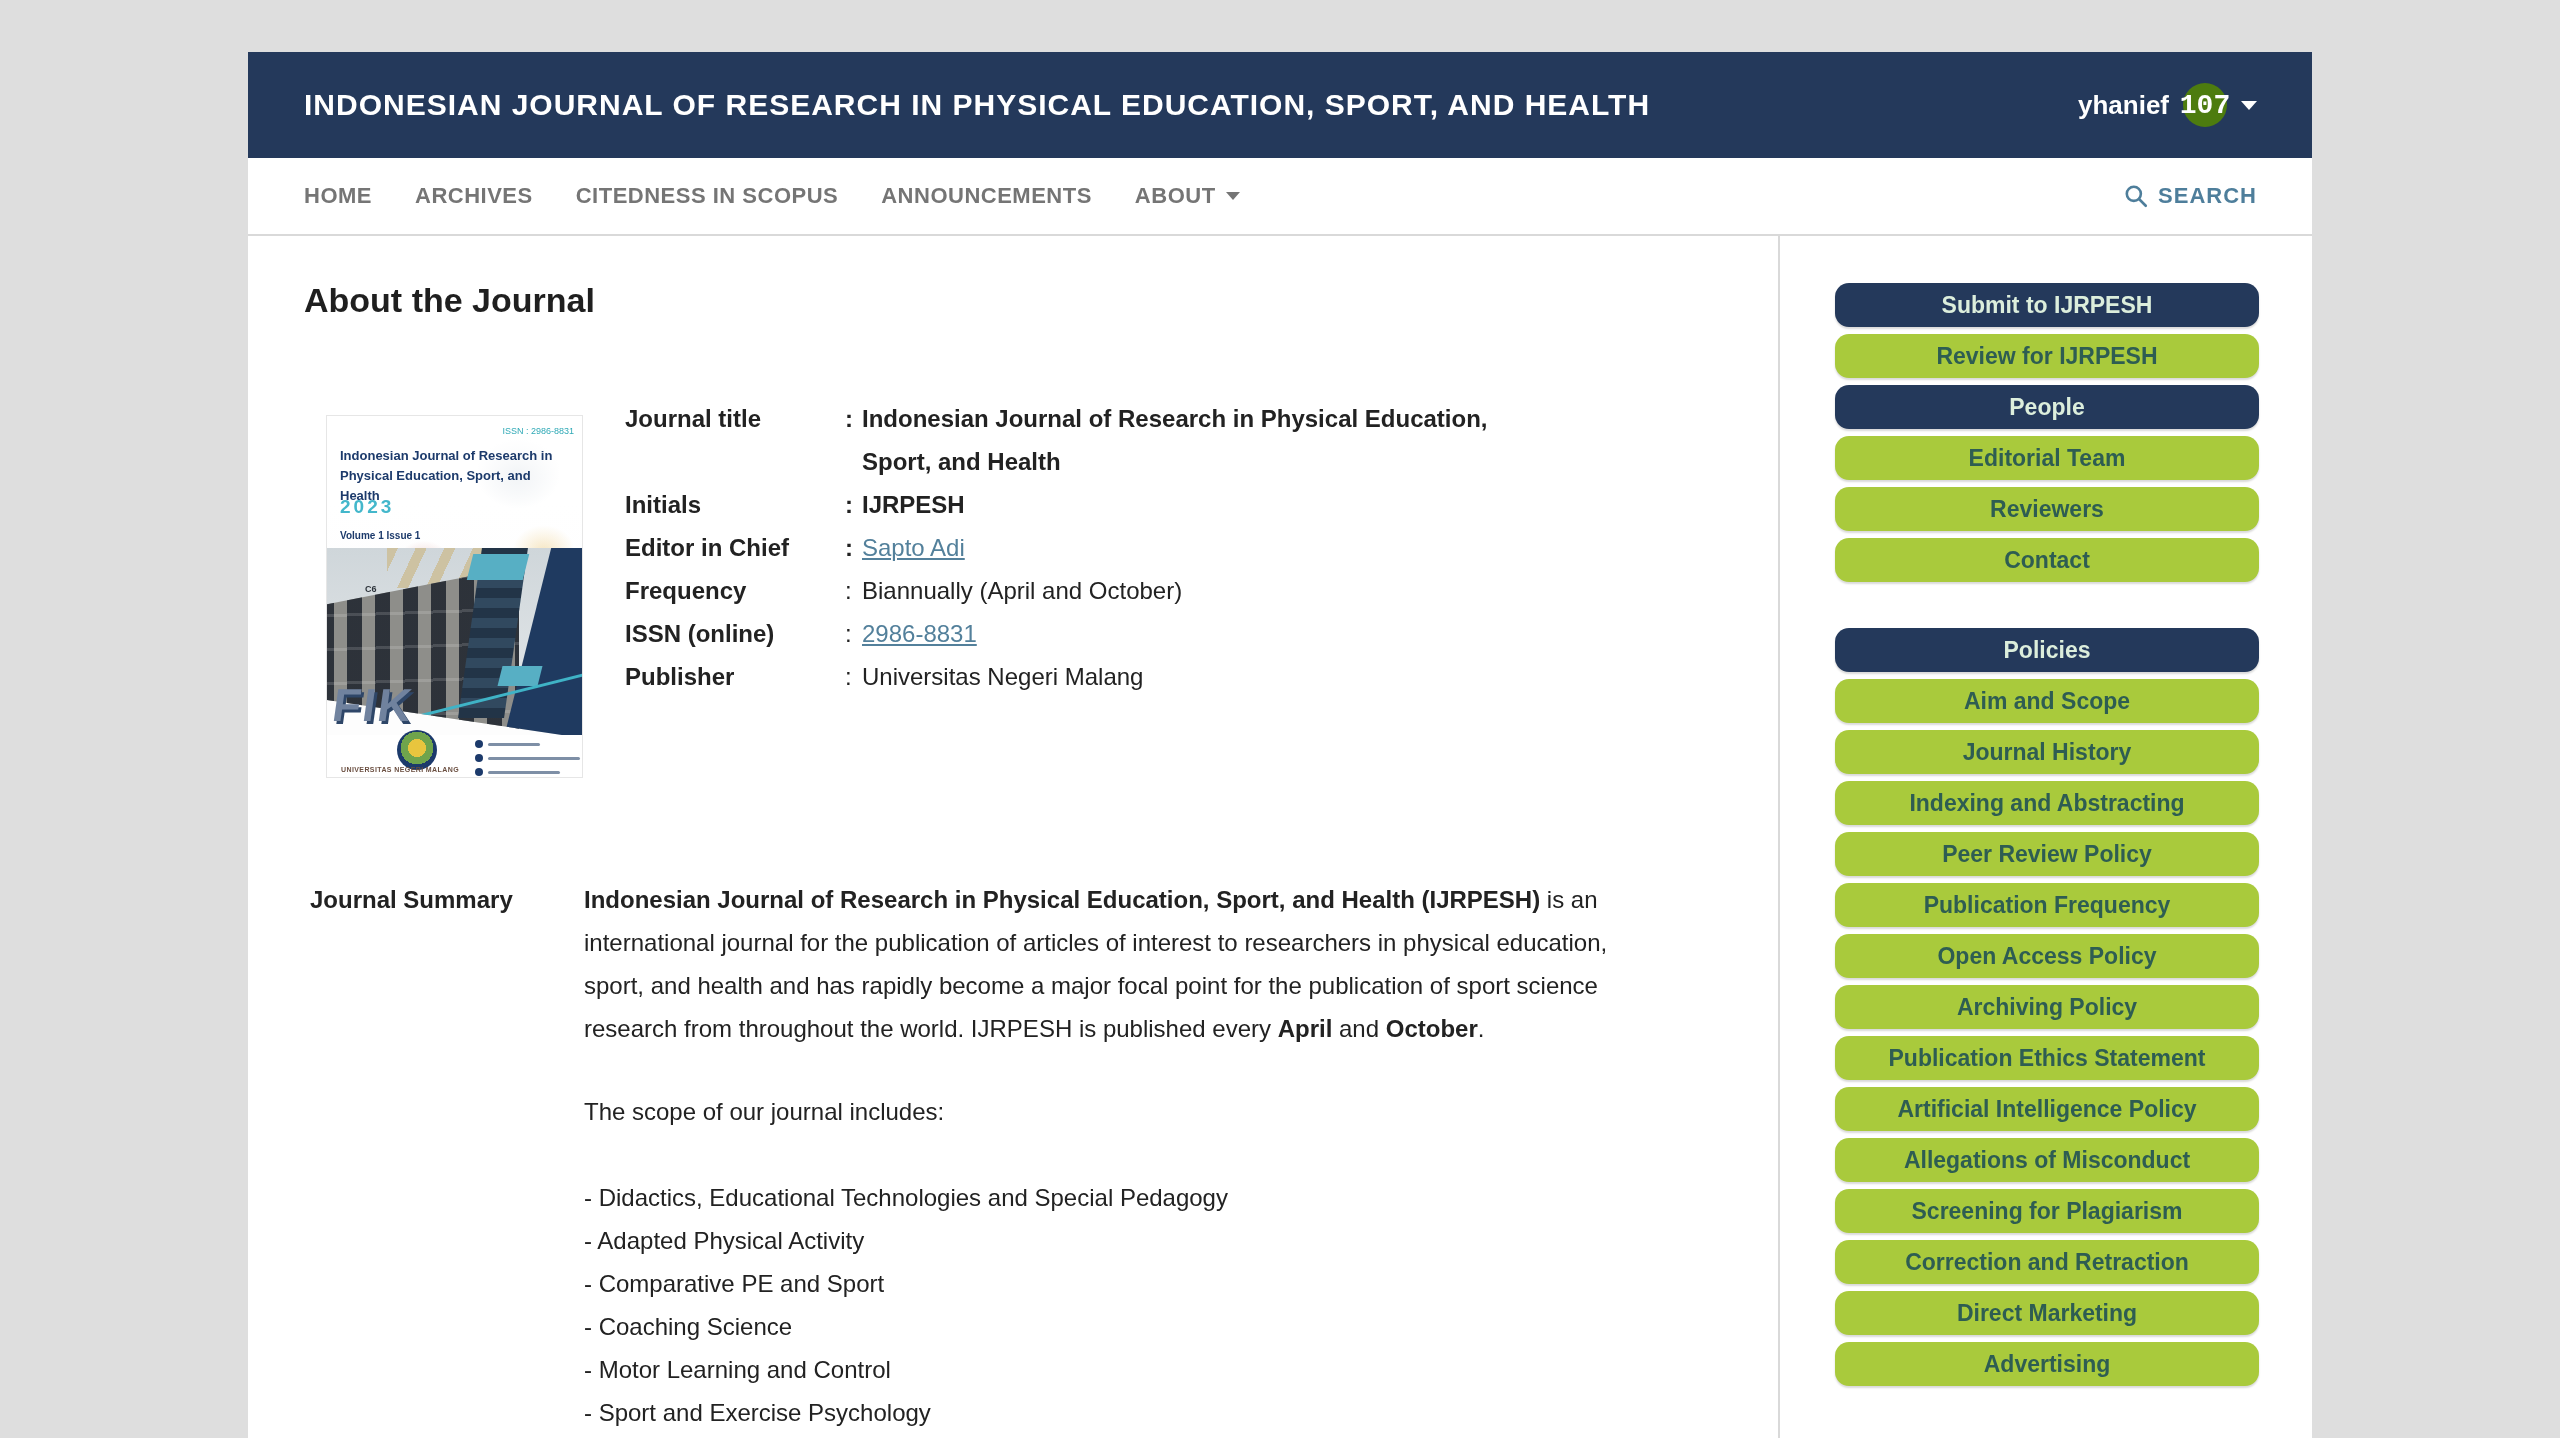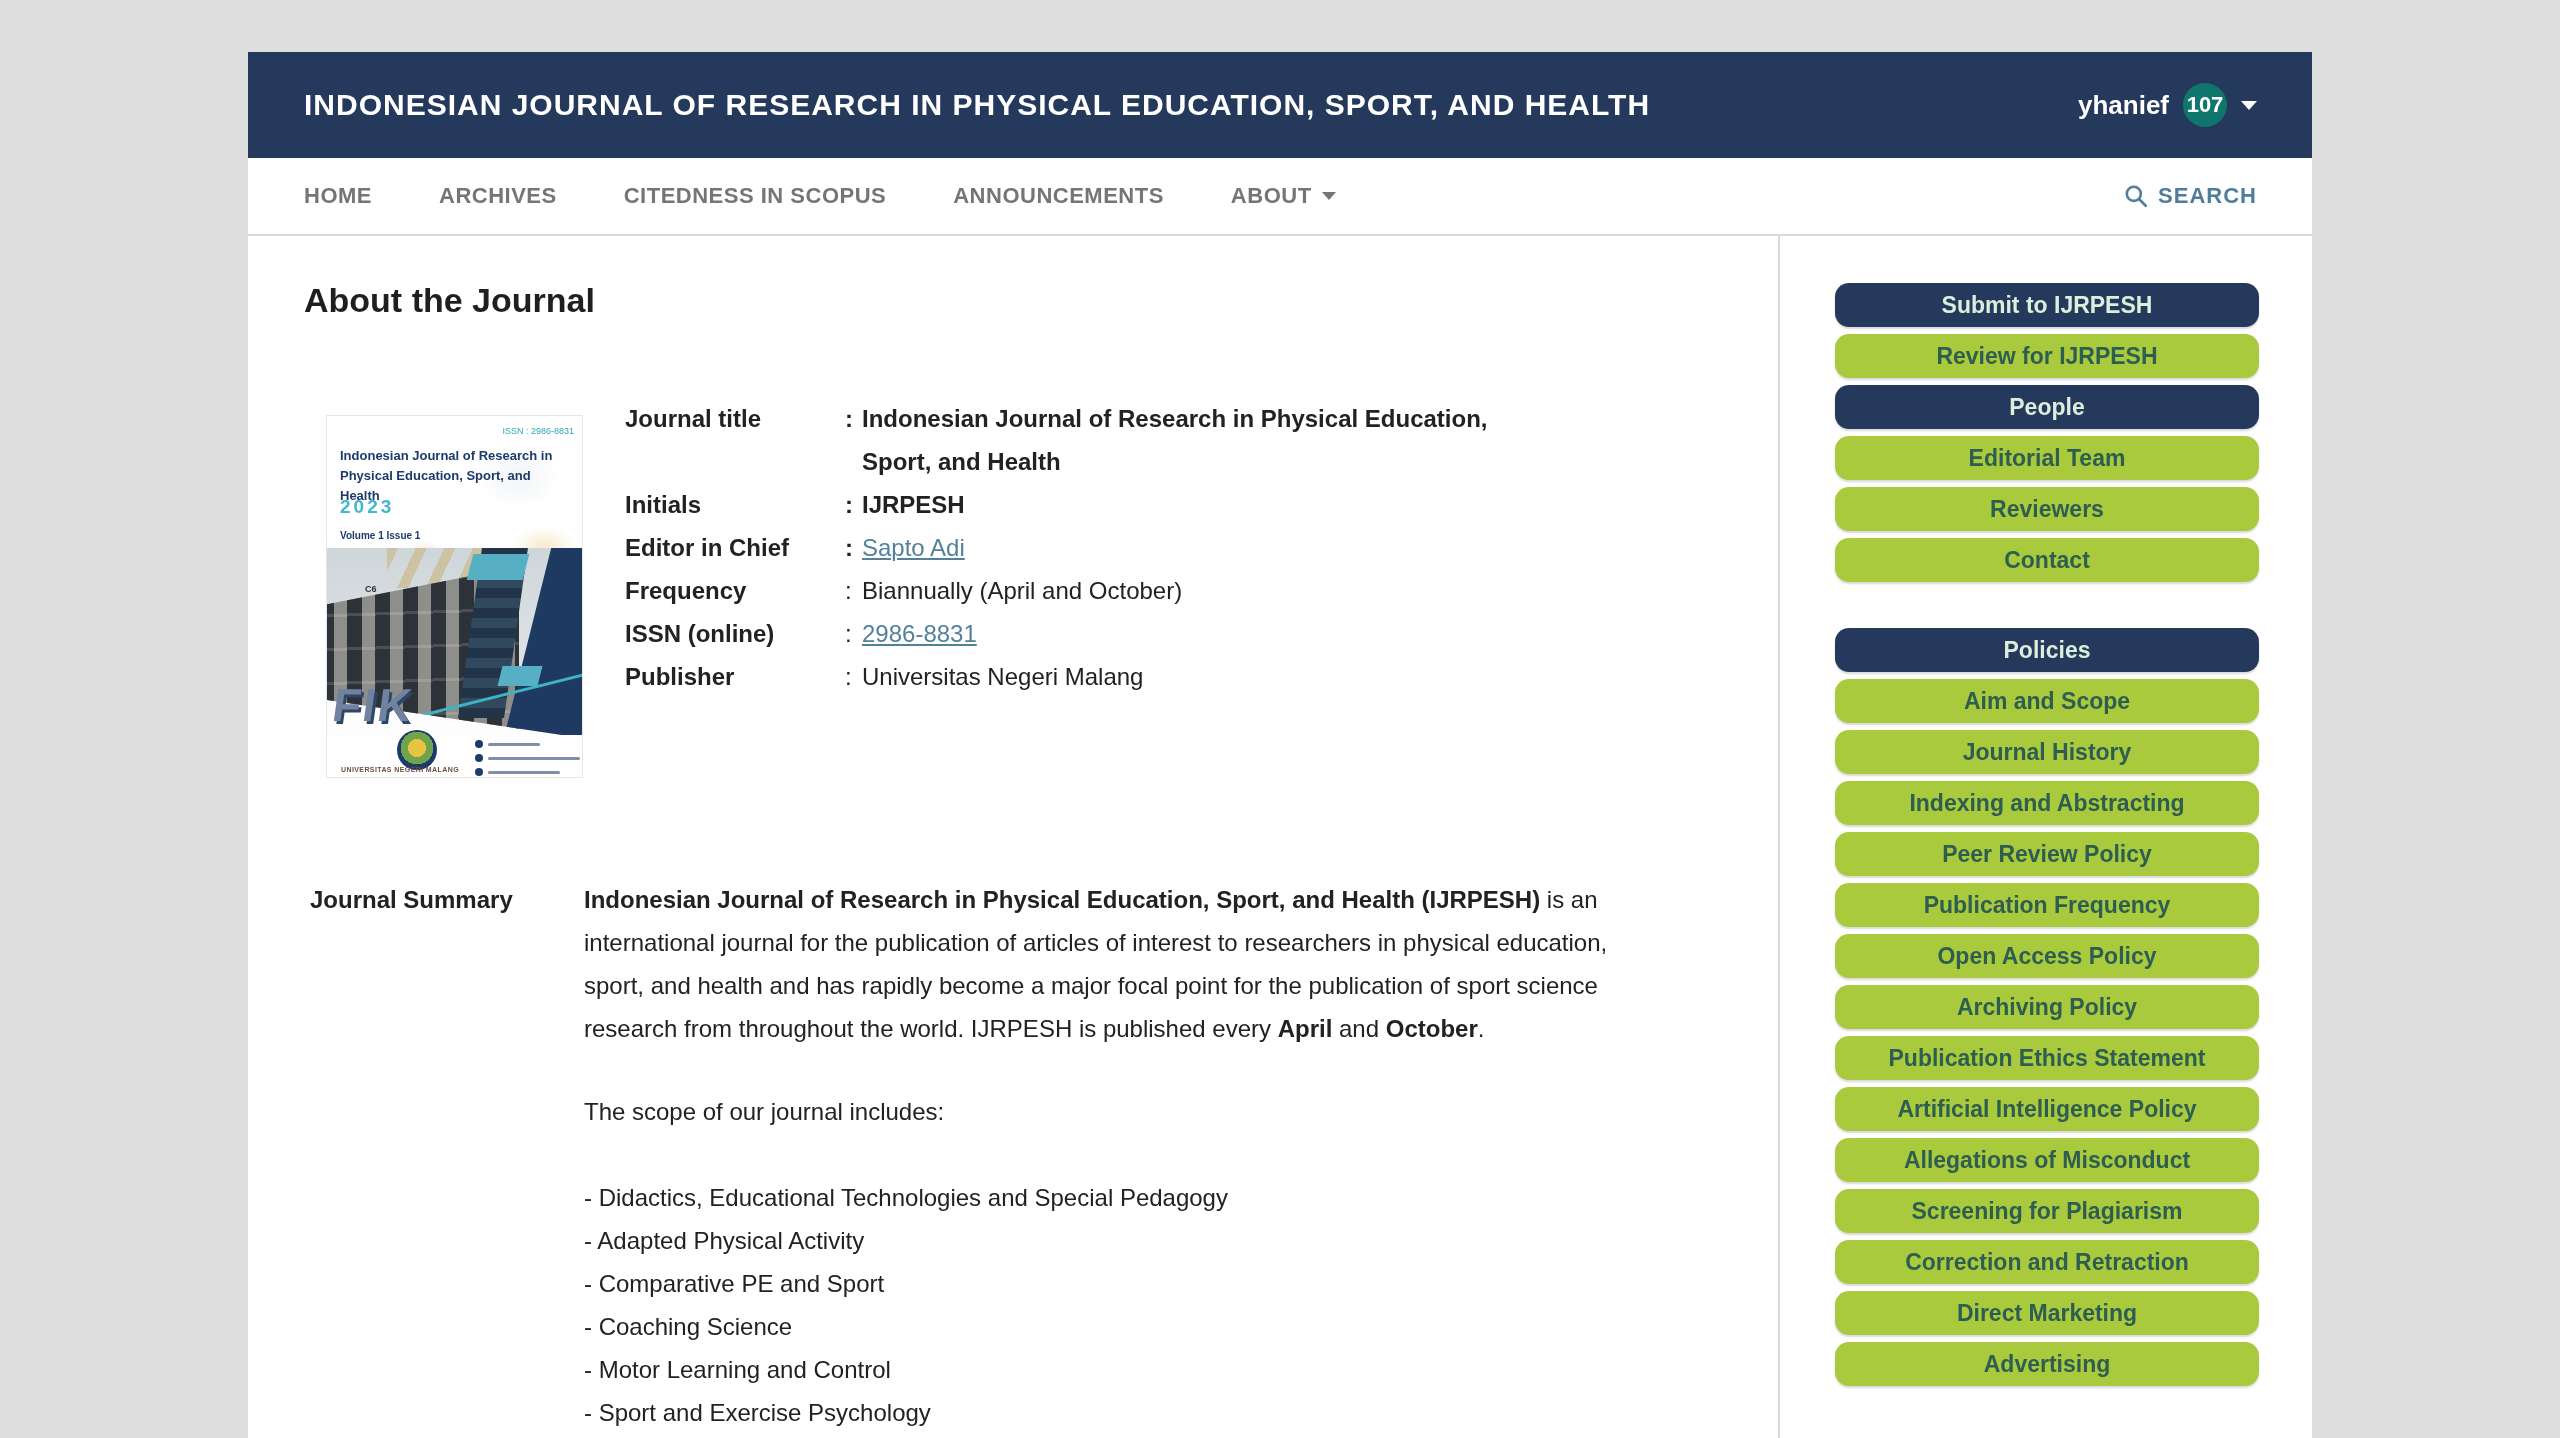--- a/index.html
+++ b/index.html
@@ -7,29 +7,29 @@
   body { background:#dedede; font-family:"Liberation Sans", sans-serif; color:#222; }
 
   .page { position:absolute; left:248px; top:52px; width:2064px; height:1386px; }
 
   
   .masthead { height:106px; background:#24395B; display:flex; align-items:center;
               justify-content:space-between; padding:0 55px 0 56px; }
   .masthead-title { color:#fff; font-size:30px; font-weight:700; letter-spacing:1px; white-space:nowrap; }
   .user-menu { display:flex; align-items:center; gap:14px; cursor:pointer; }
   .user-name { color:#fff; font-size:26px; font-weight:700; }
-  .user-badge { width:44px; height:44px; border-radius:50%; background:#0f766e; color:#fff;
-                font-size:22px; font-weight:700; display:flex; align-items:center; justify-content:center; }
+  .user-badge { width:44px; height:44px; border-radius:50%; background:#4d7c0f; color:#fff;
+                font-size:28px; font-weight:700; display:flex; align-items:center; justify-content:center;font-family:Liberation Mono, monospace; }
   .caret { width:0; height:0; border-left:8px solid transparent; border-right:8px solid transparent; }
   .caret.white { border-top:9px solid #fff; }
   .caret.gray  { border-left:7px solid transparent; border-right:7px solid transparent; border-top:8px solid #757575; }
 
   
   .navbar { height:78px; background:#fff; border-bottom:2px solid #d9d9d9; display:flex;
-            align-items:center; gap:67px; padding:0 55px 0 56px; }
+            align-items:center; gap:43px; padding:0 55px 0 56px; }
   .nav-item { font-size:22px; font-weight:700; letter-spacing:.5px; color:#757575;
               text-transform:uppercase; cursor:pointer; display:flex; align-items:center; gap:10px; white-space:nowrap; }
   .nav-search { margin-left:auto; display:flex; align-items:center; gap:9px; color:#4E7E9B;
                 font-size:22px; font-weight:700; letter-spacing:1px; cursor:pointer; }
 
   
   .body-row { display:flex; background:#fff; height:1202px; overflow:hidden; }
   .main { width:1530px; padding-left:56px; }
   .sidebar { width:534px; border-left:2px solid #d9d9d9; padding:47px 55px 0 55px; }
 

